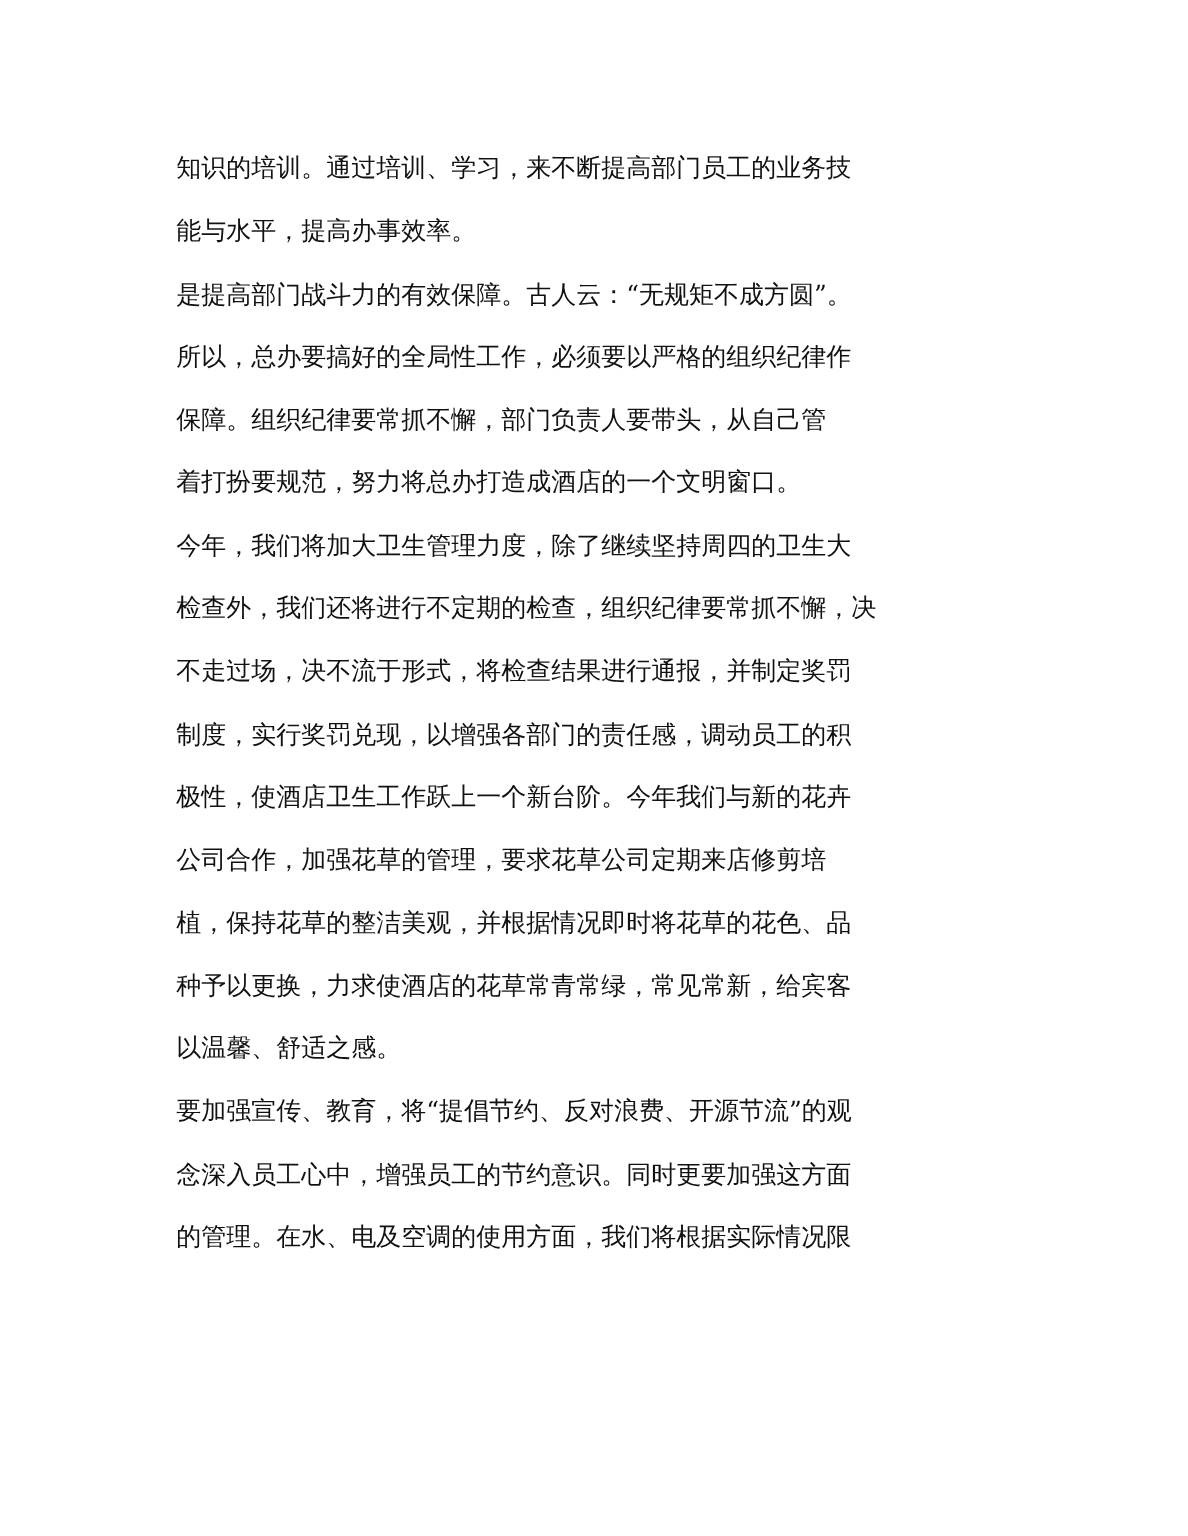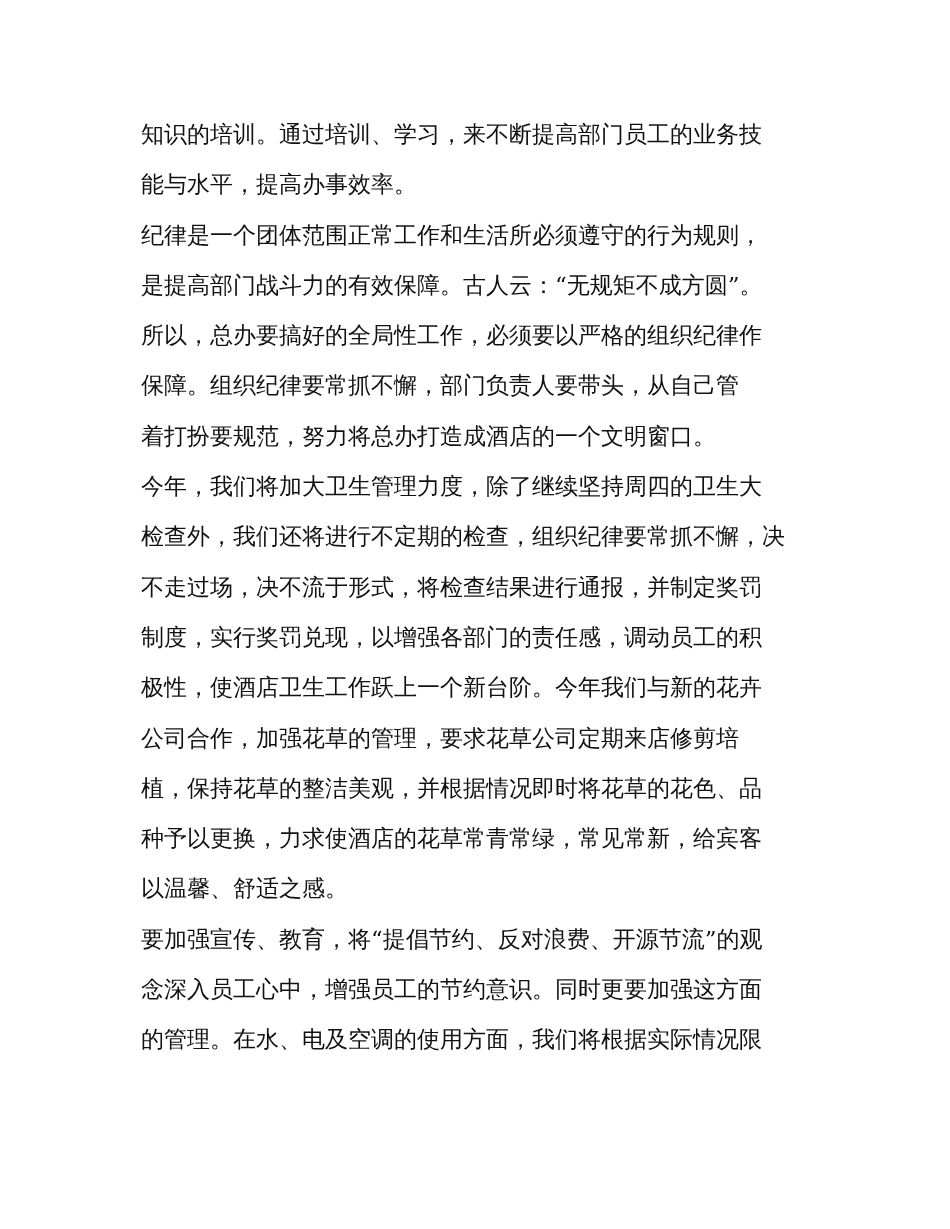--- a/index.html
+++ b/index.html
@@ -20,39 +20,38 @@
       width: 950px;
       height: 1229px;
       background: #ffffff;
     }
     .text-body {
       position: absolute;
       left: 141px;
       top: 109px;
       width: 680px;
       font-family: "DejaVu Serif", "Liberation Serif", serif;
-      font-size: 23px;
+      font-size: 20px;
       line-height: 50.3px;
       color: #111111;
       letter-spacing: 0px;
     }
     .line {
       display: block;
       white-space: nowrap;
       height: 50.3px;
     }
   </style>
 </head>
 <body>
 
 <div class="page">
   <div class="text-body">
     <span class="line">知识的培训。通过培训、学习，来不断提高部门员工的业务技</span>
     <span class="line">能与水平，提高办事效率。</span>
-    <span class="line">纪律是一个团体范围正常工作和生活所必须遵守的行为规则，</span>
     <span class="line">是提高部门战斗力的有效保障。古人云：“无规矩不成方圆”。</span>
     <span class="line">所以，总办要搞好的全局性工作，必须要以严格的组织纪律作</span>
     <span class="line">保障。组织纪律要常抓不懈，部门负责人要带头，从自己管</span>
     <span class="line">着打扮要规范，努力将总办打造成酒店的一个文明窗口。</span>
     <span class="line">今年，我们将加大卫生管理力度，除了继续坚持周四的卫生大</span>
     <span class="line">检查外，我们还将进行不定期的检查，组织纪律要常抓不懈，决</span>
     <span class="line">不走过场，决不流于形式，将检查结果进行通报，并制定奖罚</span>
     <span class="line">制度，实行奖罚兑现，以增强各部门的责任感，调动员工的积</span>
     <span class="line">极性，使酒店卫生工作跃上一个新台阶。今年我们与新的花卉</span>
     <span class="line">公司合作，加强花草的管理，要求花草公司定期来店修剪培</span>

